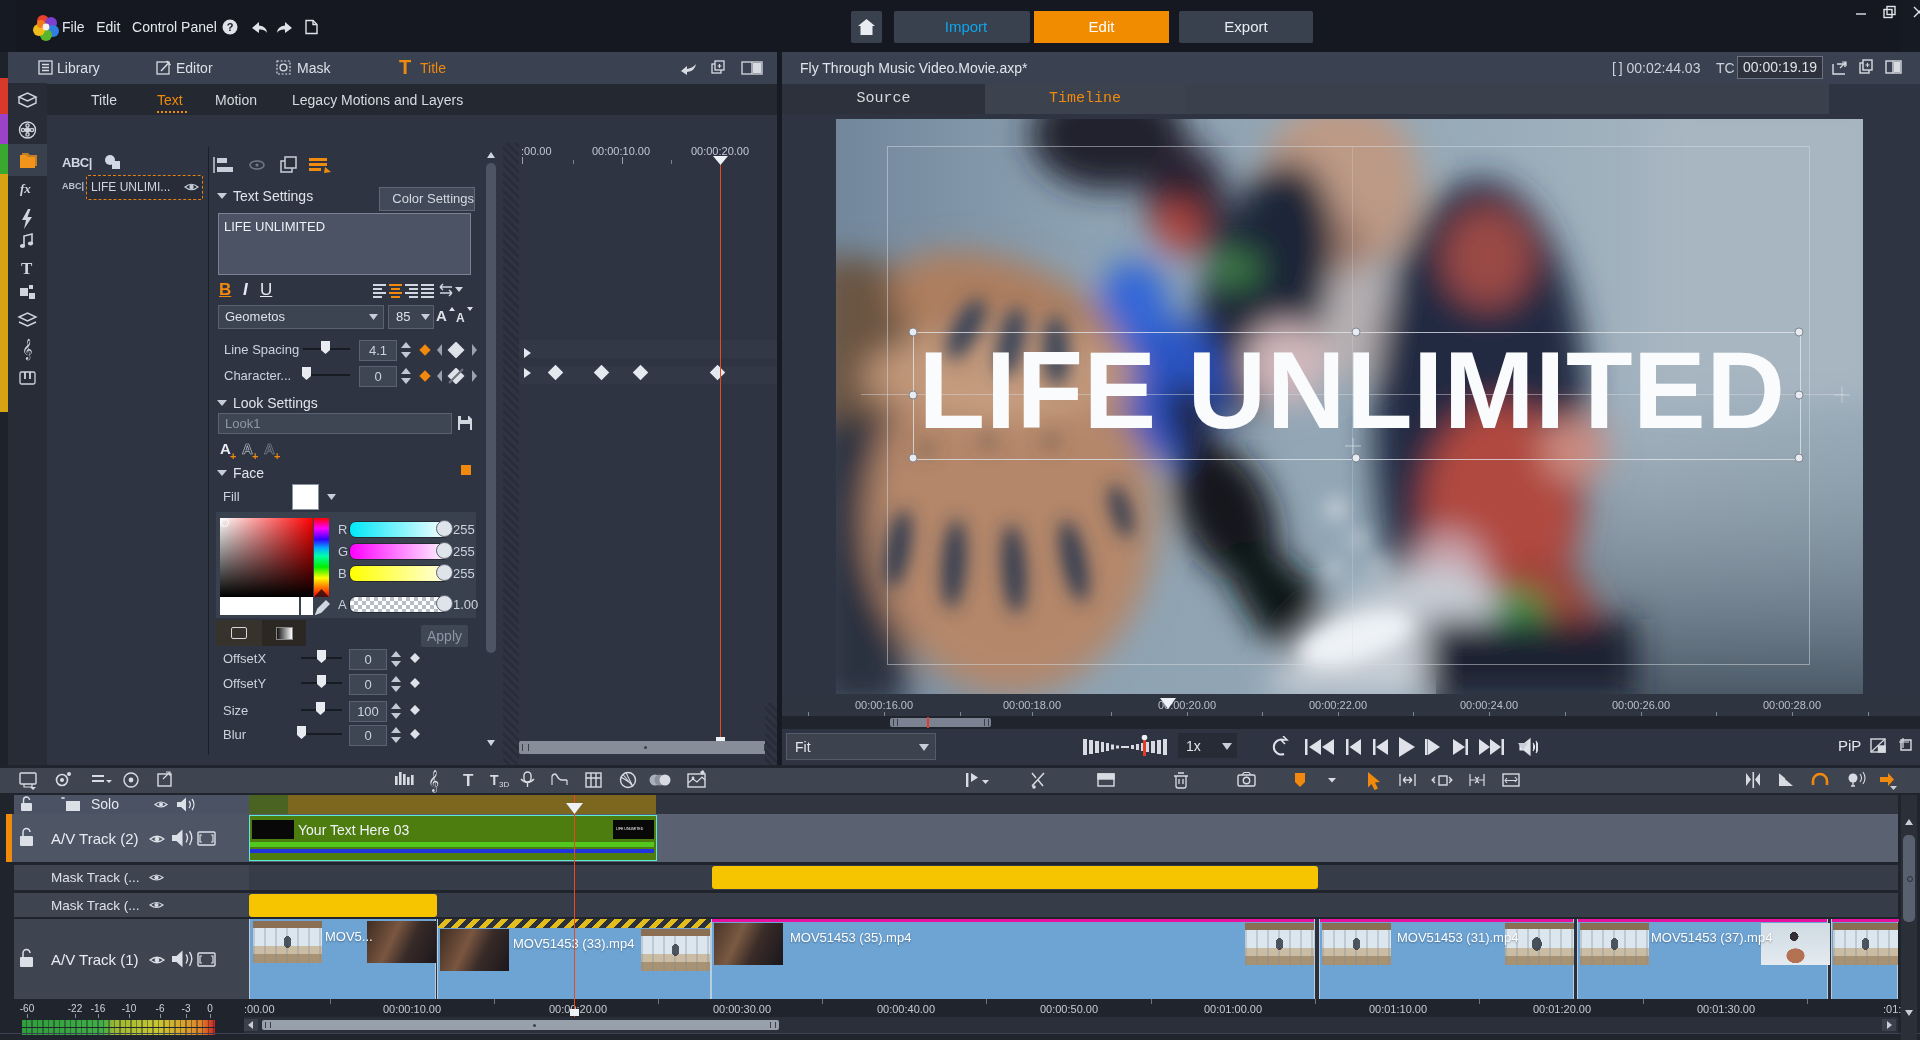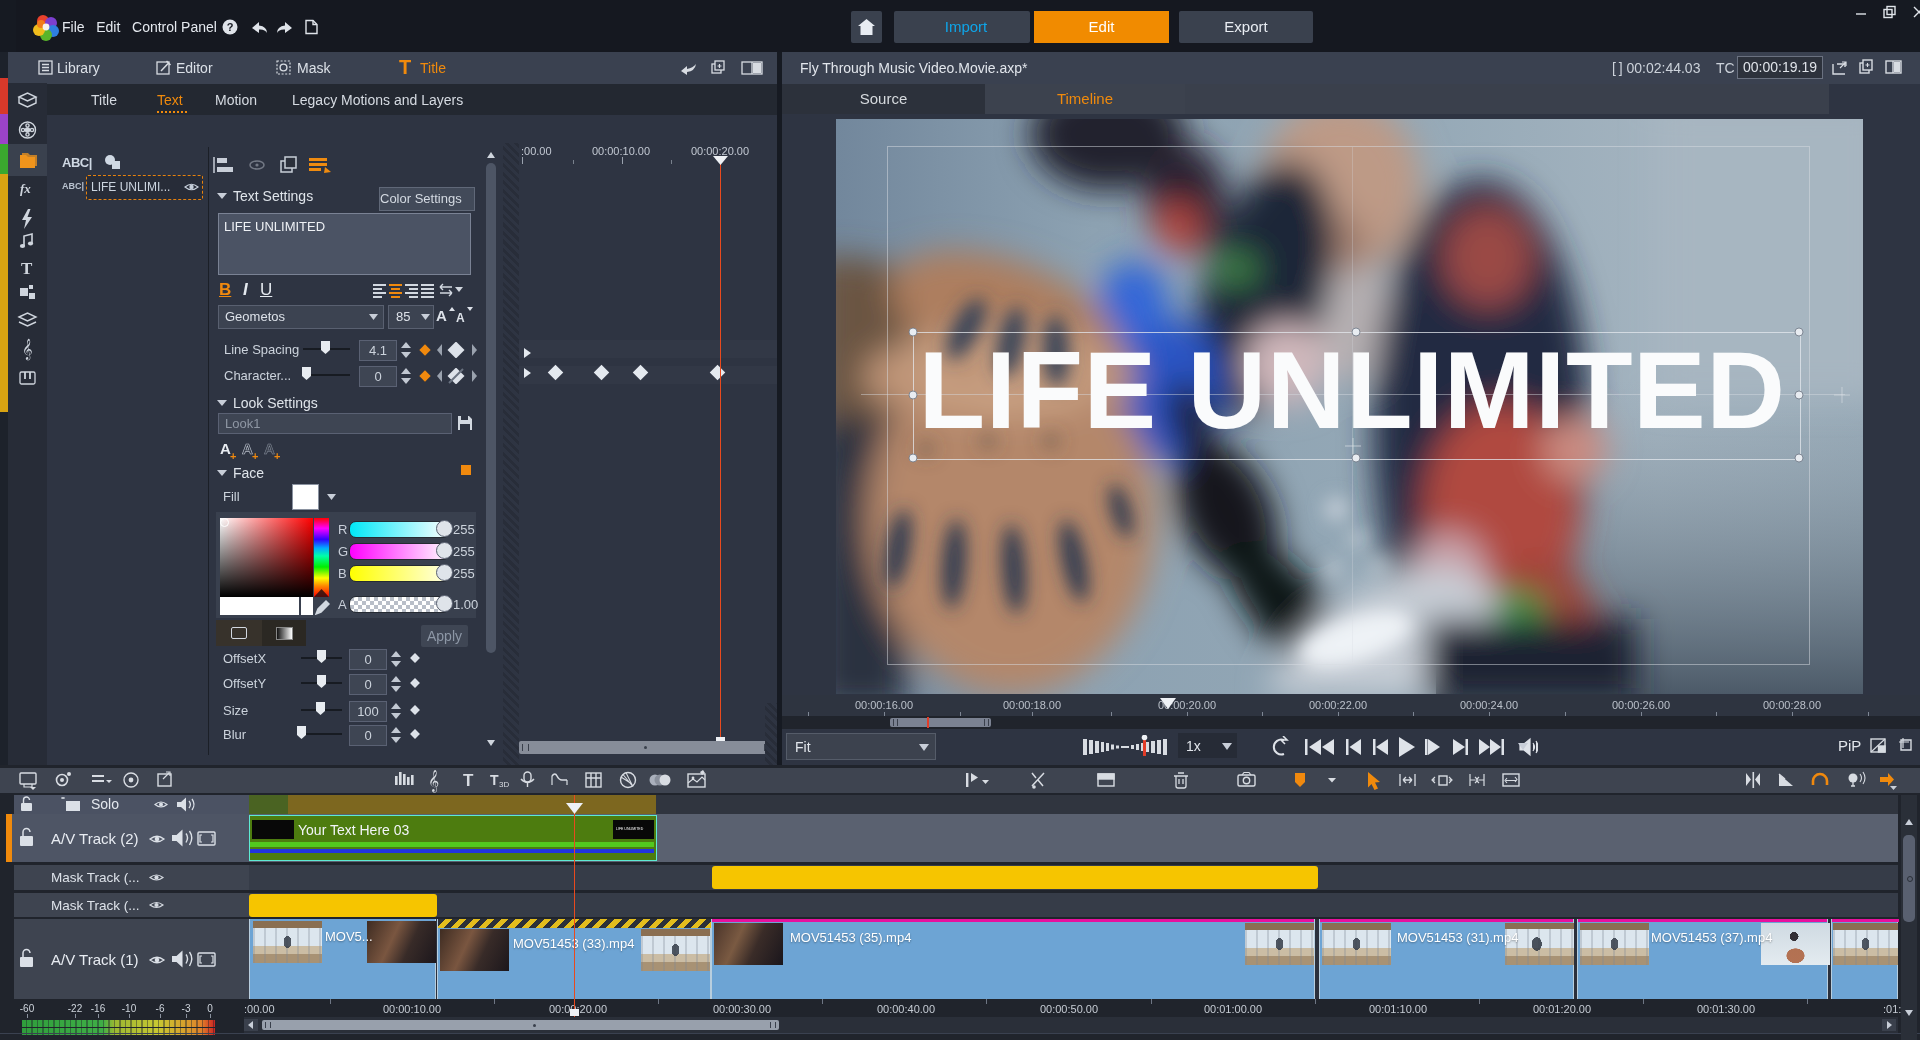--- a/index.html
+++ b/index.html
@@ -234,21 +234,21 @@
             <rect x="96" y="8" width="18" height="3"></rect>
             <rect x="96" y="13" width="12" height="3"></rect>
         <path d="M112 12 l6 5 -7 1 z"></path>
       </g>
     </svg>
 
     <svg class="abs" style="left:9px;top:49px" width="10" height="8" viewBox="0 0 10 8">
           <path d="M0 1 h10 L5 7 Z" fill="#c8ced8"></path>
         </svg>
     <div class="abs txt" style="left:25px;top:45px;font-size:14px;color:#dfe4ea;">Text Settings</div>
-    <div class="abs" style="left:171px;top:44px;width:94px;height:22px;background:#424a59;border:1px solid #606878;text-align:left;line-height:22px;font-size:13px;color:#d4dae2;">Color Settings</div>
+    <div class="abs" style="left:171px;top:44px;width:94px;height:22px;background:#424a59;border:1px solid #606878;text-align:right;line-height:22px;font-size:13px;color:#d4dae2;">Color Settings</div>
 
     <div class="abs" style="left:10px;top:70px;width:251px;height:60px;background:#4b5364;border:1px solid #7a8294;">
       <div class="abs txt" style="left:5px;top:5px;color:#eef1f5;">LIFE UNLIMITED</div>
     </div>
 
     <div class="abs txt" style="left:11px;top:137px;font-size:17px;font-weight:bold;color:#f0890e;text-decoration:underline;">B</div>
     <div class="abs txt" style="left:35px;top:137px;font-size:17px;font-style:italic;font-weight:bold;color:#e4e9ef;">I</div>
     <div class="abs txt" style="left:52px;top:137px;font-size:17px;color:#e4e9ef;text-decoration:underline;">U</div>
     <svg class="abs" style="left:165px;top:140px" width="105" height="15" viewBox="0 0 105 15">
       <g fill="#d2d8e0">
@@ -557,21 +557,21 @@
             </g>
         <g transform="translate(54,0)">
               <rect x="0" y="2" width="15" height="12"></rect>
               <path d="M7 2 v12"></path>
               <rect x="8" y="3" width="6" height="10" fill="#d8dce2" stroke="none"></rect>
             </g>
       </g>
     </svg>
   </div>
 
-  <div class="abs" style="left:0;top:32px;width:1047px;height:30px;background:#3a404c;">
+  <div class="abs" style="left:0;top:32px;width:1047px;height:30px;background:#3a404c;font-family:Liberation Mono, monospace;">
     <div class="abs" style="left:0;top:0;width:203px;height:30px;background:#2c313b;text-align:center;line-height:30px;font-size:15px;color:#d6dade;">Source</div>
     <div class="abs" style="left:203px;top:0;width:200px;height:30px;background:#3c424e;text-align:center;line-height:30px;font-size:15px;color:#f08a0c;">Timeline</div>
   </div>
 
   <svg class="abs" style="left:54px;top:67px" width="1027" height="575" viewBox="0 0 1027 575">
     <defs>
       <linearGradient id="wall" x1="0" y1="0" x2="1" y2="0">
         <stop offset="0" stop-color="#72879c"></stop>
             <stop offset="0.25" stop-color="#8da2b2"></stop>
         <stop offset="0.55" stop-color="#94a8b6"></stop>

